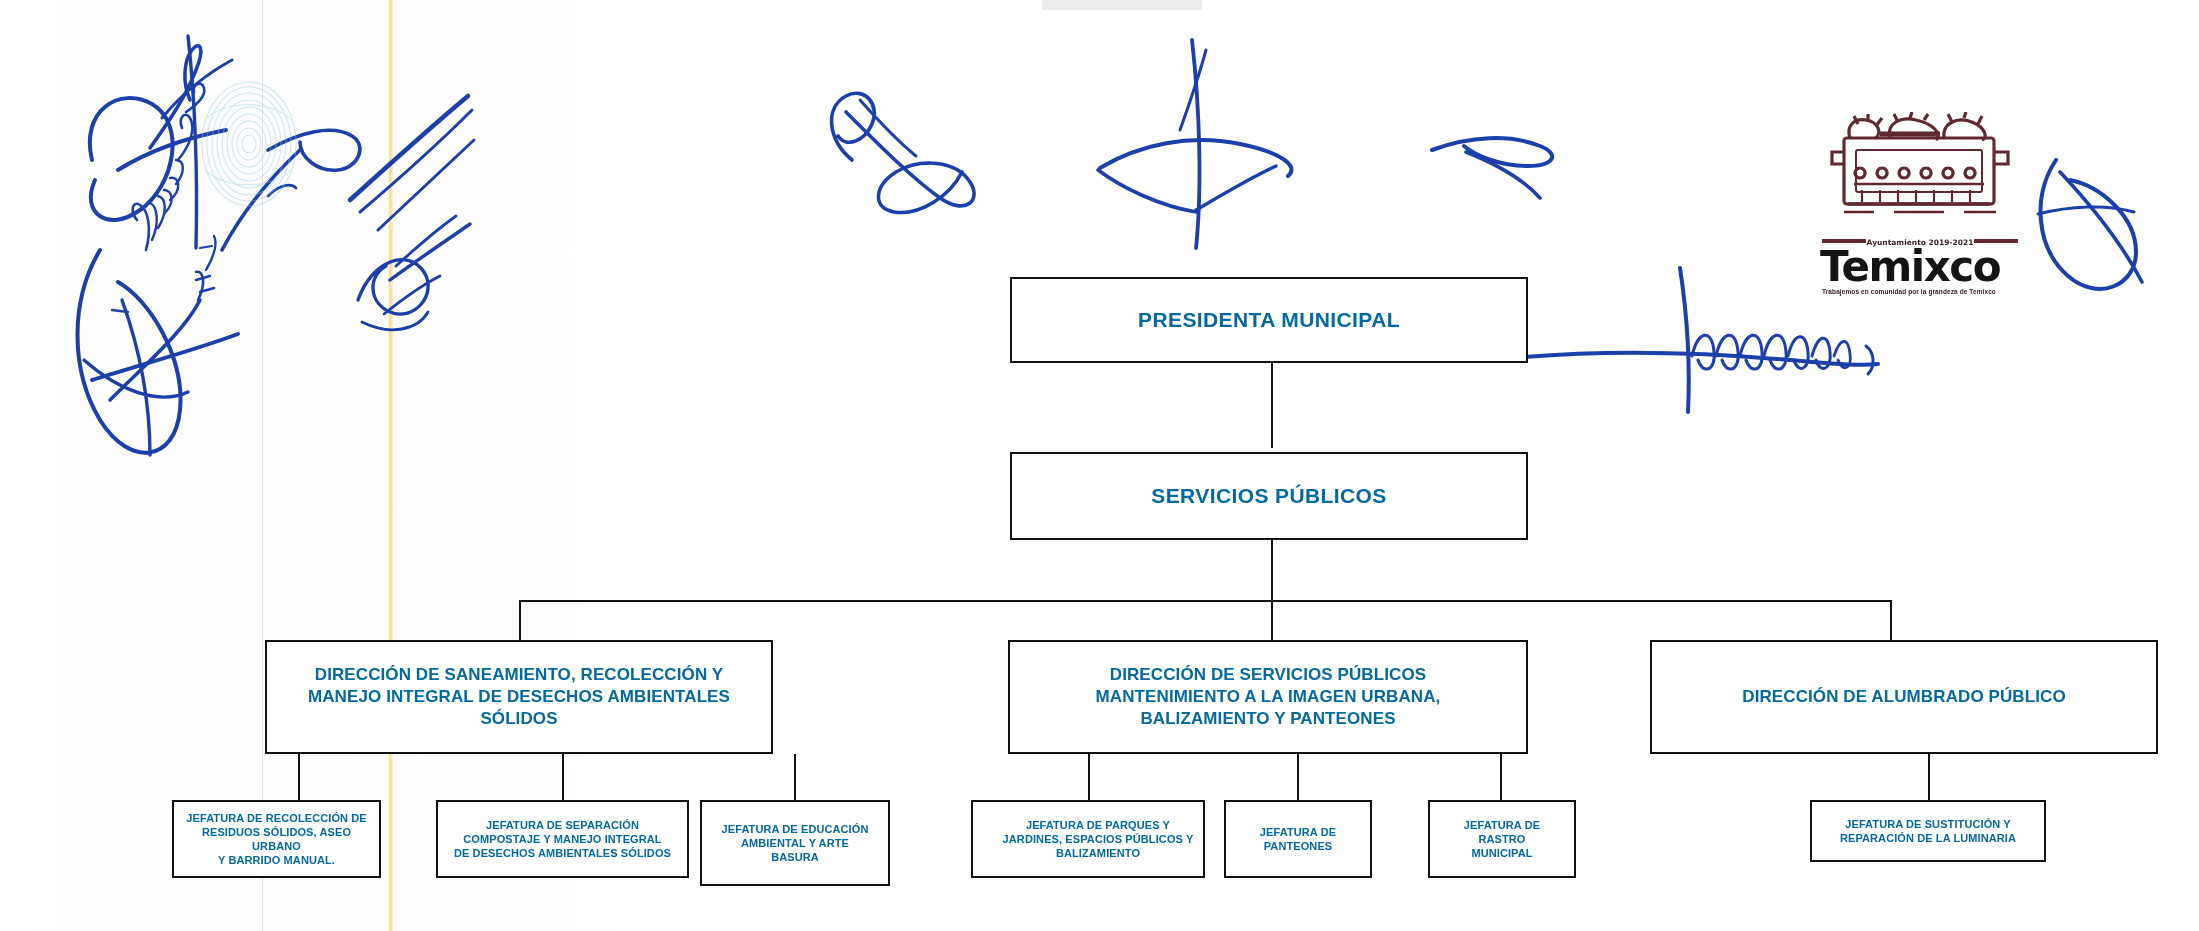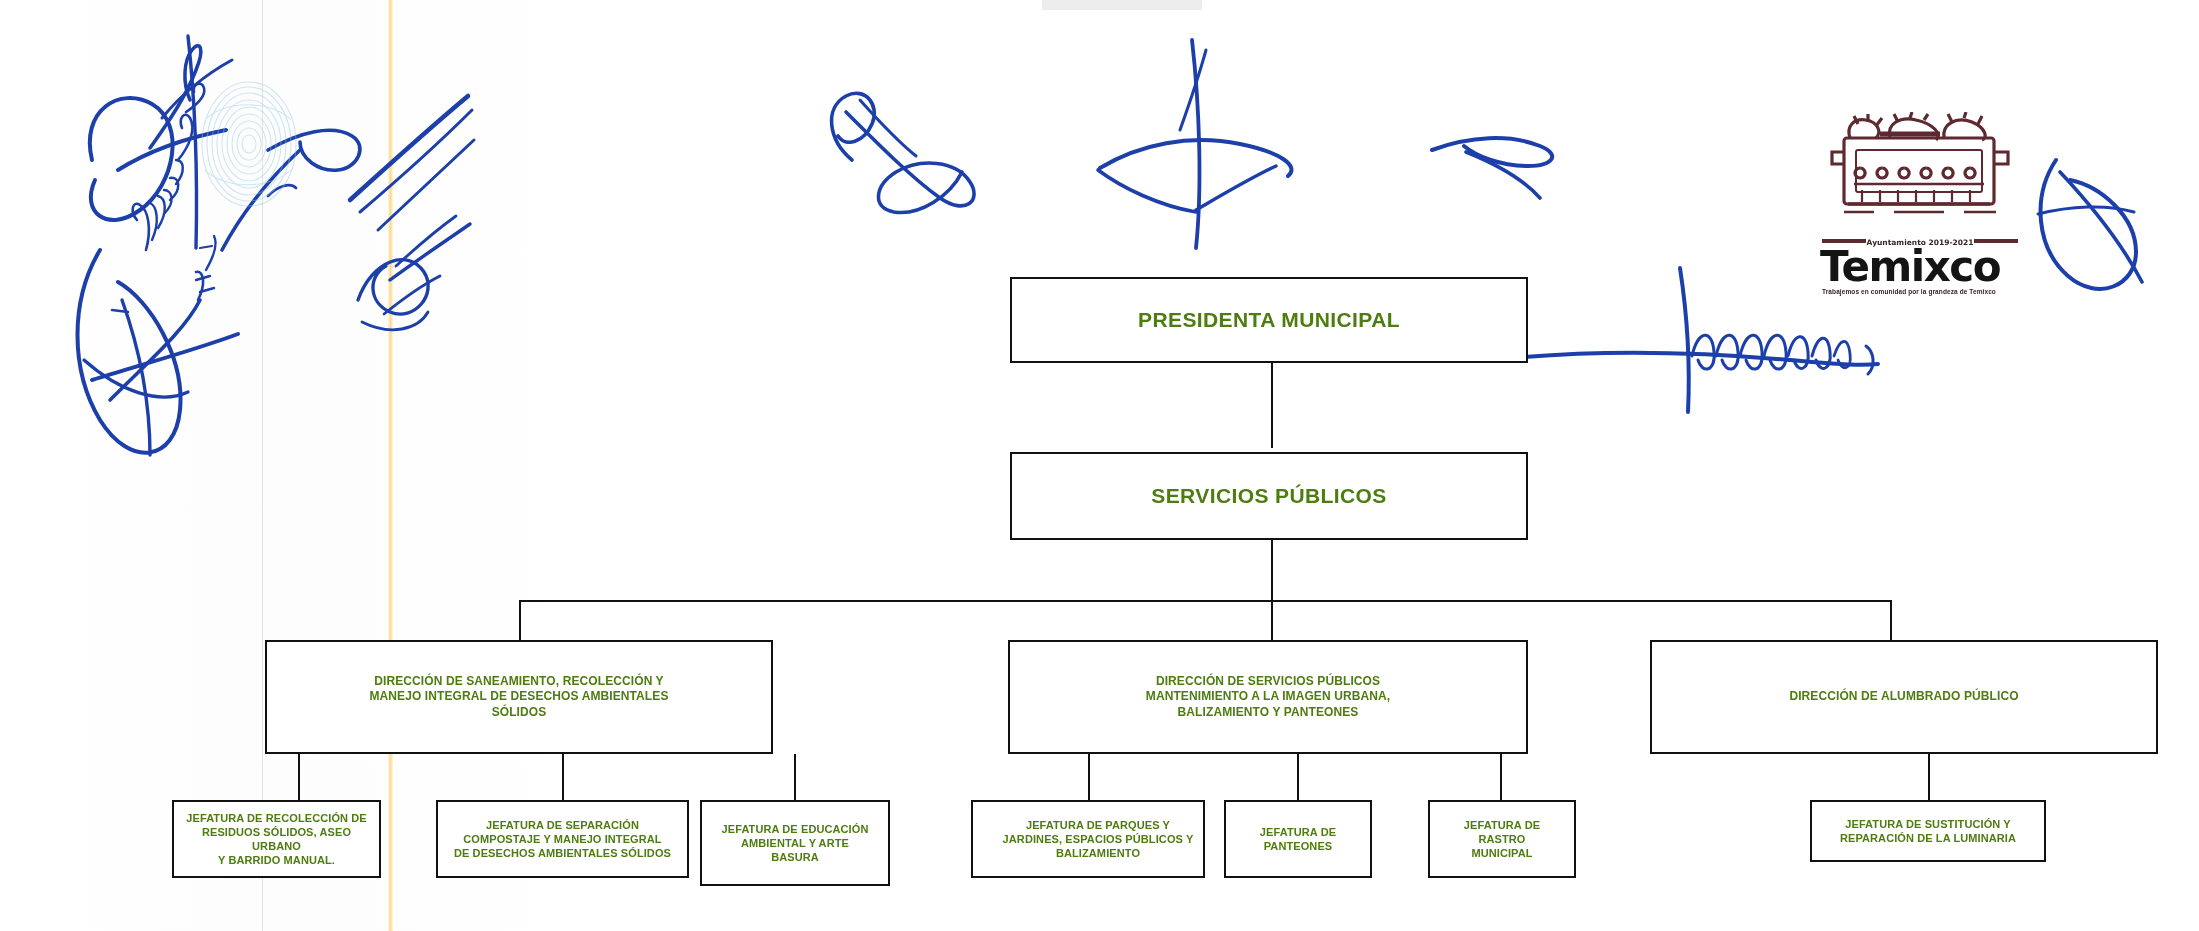--- a/index.html
+++ b/index.html
@@ -17,25 +17,25 @@
      background:linear-gradient(to right,#fff6dc,#f7d98e,#fff6dc);opacity:.95;}
   .paper-tint{position:absolute;inset:0;background:
      linear-gradient(to right,#ffffff 0%,#fdfdfd 12%,#ffffff 30%,#ffffff 100%);
      pointer-events:none;}
 
   
   .node{
     position:absolute;box-sizing:border-box;
     border:2px solid #111;background:#ffffff;
     display:flex;align-items:center;justify-content:center;
-    text-align:center;color:#4d7c0f;font-weight:bold;
+    text-align:center;color:#0369a1;font-weight:bold;
     letter-spacing:.2px;line-height:1.28;
   }
   .node.lvl1{font-size:21px;letter-spacing:.4px;}
-  .node.lvl2{font-size:12px;letter-spacing:.1px;}
+  .node.lvl2{font-size:17px;letter-spacing:.1px;}
   .node.lvl3{font-size:11px;letter-spacing:.1px;border-width:2px;}
   .node span{display:block;padding:0 8px;white-space:pre-line;}
 
   .conn{position:absolute;background:#111;}
   .conn.v{width:2px;}
   .conn.h{height:2px;}
 
   
   .logo{position:absolute;left:1820px;top:112px;width:200px;height:182px;}
   .logo-glyph{position:absolute;left:4px;top:0;width:192px;height:118px;}

